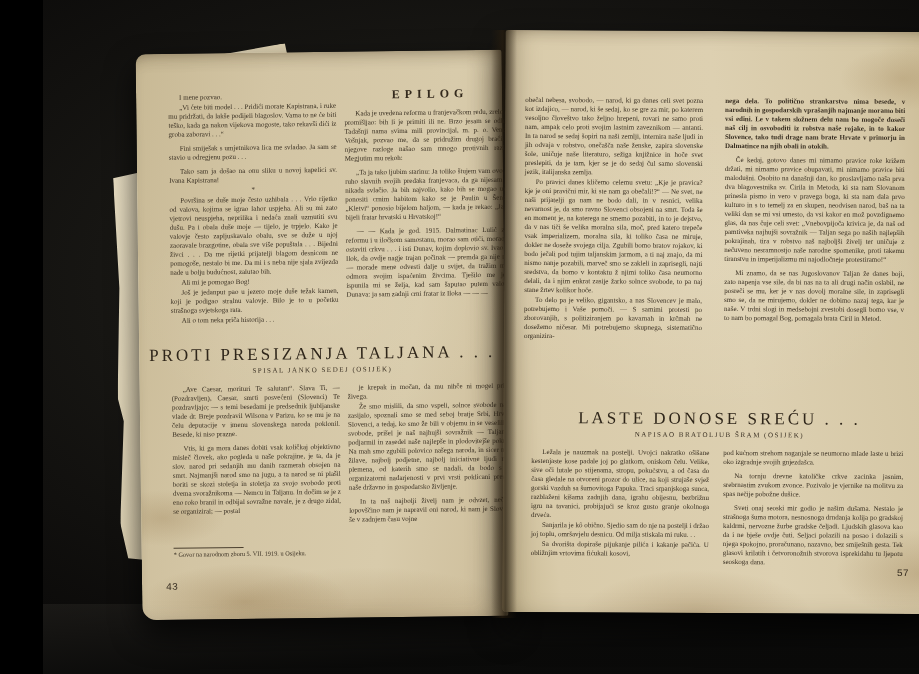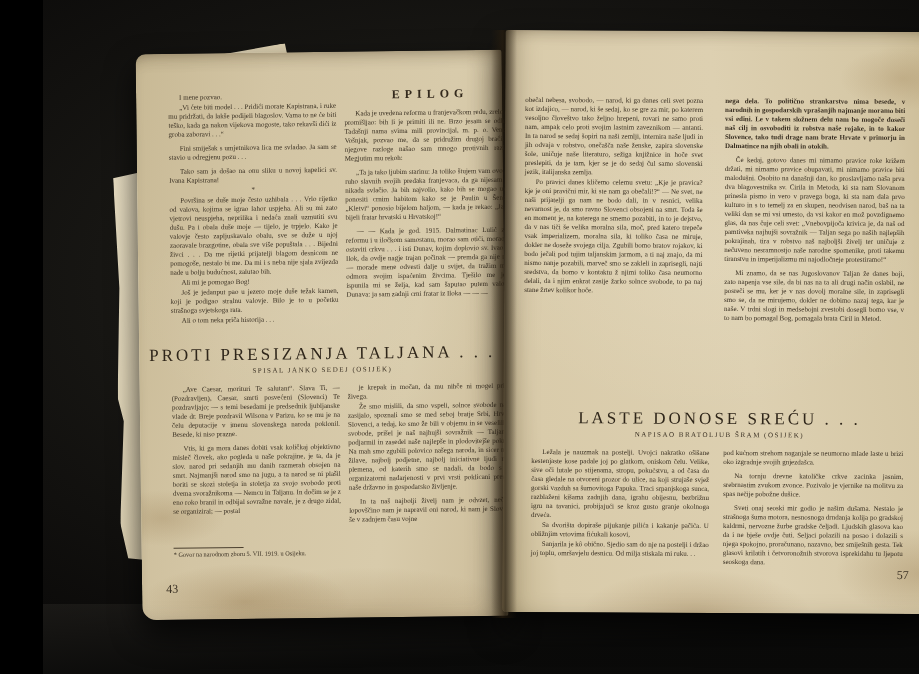--- a/index.html
+++ b/index.html
@@ -58,21 +58,21 @@
   
   .txt{position:absolute;color:#382e21;font-size:7px;line-height:9px;text-align:justify;}
   .txt p{margin:0 0 1px;text-indent:11px;}
   .txt p.sp{margin-top:5px;}
   .sep{text-align:center;text-indent:0 !important;margin:1px 0 !important;}
   .h-epilog{position:absolute;color:#33291c;font-size:12px;letter-spacing:5px;text-align:center;font-weight:bold;}
   .h-section{position:absolute;color:#2f261a;font-size:17px;letter-spacing:3px;text-align:center;white-space:nowrap;}
   .h-byline{position:absolute;color:#3a3023;font-size:7px;letter-spacing:1.5px;text-align:center;white-space:nowrap;}
   .footnote{position:absolute;color:#3a3023;font-size:6.3px;line-height:8px;}
   .footnote .rule{width:70px;border-top:1px solid #4a3f2e;margin-bottom:2px;}
-  .pagenum{position:absolute;color:#3a3023;font-size:12px;}
+  .pagenum{position:absolute;color:#3a3023;font-size:10px;font-family:Liberation Mono, monospace;}
 </style>
 </head>
 <body>
 
 <div id="photo">
   <div id="fabric"></div>
 
   <div id="flap-top" class="underpage"></div>
   <div id="strip-left" class="underpage"></div>
 
@@ -117,34 +117,35 @@
     </div>
 
     <div class="pagenum" style="left:24px;top:528px;">43</div>
   </div>
 
   <div id="right-page" class="page">
 
     <div class="txt" style="left:20px;top:66px;width:178px;">
       <p style="text-indent:0;">obečal nebesa, svobodo, — narod, ki ga danes celi svet pozna kot izdajico, — narod, ki še sedaj, ko se gre za mir, po katerem vesoljno človeštvo tako željno hrepeni, rovari ne samo proti nam, ampak celo proti svojim lastnim zaveznikom — antanti. In ta narod se sedaj šopiri na naši zemlji, internira naše ljudi in jih odvaja v robstvo, onečašča naše ženske, zapira slovenske šole, uničuje naše literaturo, sežiga knjižnice in hoče svet preslepiti, da je tam, kjer se je do sedaj čul samo slovenski jezik, italijanska zemlja.</p>
       <p>Po pravici danes kličemo celemu svetu: „Kje je pravica? kje je oni pravični mir, ki ste nam ga obečali!?“ — Ne svet, ne naši prijatelji ga nam ne bodo dali, in v resnici, velika nevarnost je, da smo ravno Slovenci obsojeni na smrt. Toda še en moment je, na katerega ne smemo pozabiti, in to je dejstvo, da v nas tiči še velika moralna sila, moč, pred katero trepeče vsak imperializem, moralna sila, ki toliko časa ne miruje, dokler ne doseže svojega cilja. Zgubili bomo bratov rojakov, ki bodo ječali pod tujim taljanskim jarmom, a ti naj znajo, da mi nismo nanje pozabili, marveč smo se zakleli in zaprisegli, najti sredstva, da bomo v kontaktu ž njimi toliko časa neumorno delali, da i njim enkrat zasije žarko solnce svobode, to pa naj stane žrtev kolikor hoče.</p>
+      <p>To delo pa je veliko, gigantsko, a nas Slovencev je malo, potrebujemo i Vaše pomoči. — S samimi protesti po zborovanjih, s politiziranjem po kavarnah in krčmah ne dosežemo ničesar. Mi potrebujemo skupnega, sistematično organizira-</p>
     </div>
     <div class="txt" style="left:220px;top:66px;width:180px;">
       <p style="text-indent:0;font-weight:bold;">nega dela. To politično strankarstvo nima besede, v narodnih in gospodarskih vprašanjih najmanje moramo biti vsi edini. Le v takem složnem delu nam bo mogoče doseči naš cilj in osvoboditi iz robstva naše rojake, in to kakor Slovence, tako tudi drage nam brate Hrvate v primorju in Dalmatince na njih obali in otokih.</p>
       <p class="sp">Če kedaj, gotovo danes mi nimamo pravice roke križem držati, mi nimamo pravice obupavati, mi nimamo pravice biti malodušni. Osobito na današnji dan, ko proslavljamo naša prva dva blagovestnika sv. Cirila in Metoda, ki sta nam Slovanom prinesla pismo in vero v pravega boga, ki sta nam dala prvo kulturo in s to temelj za en skupen, neodvisen narod, baš na ta veliki dan se mi vsi umesto, da vsi kakor en mož povzdignemo glas, da nas čuje celi svet: „Vnebovpijoča krivica je, da naš od pamtiveka najhujši sovražnik — Taljan sega po naših najlepših pokrajinah, tira v robstvo naš najboljši živelj ter uničuje z nečuveno nesramnostjo naše narodne spomenike, proti takemu tiranstvu in imperijalizmu mi najodločneje protestiramo!“</p>
       <p class="sp">Mi znamo, da se nas Jugoslovanov Taljan že danes boji, zato napenja vse sile, da bi nas na ta ali drugi način oslabil, ne posreči se mu, ker je v nas dovolj moralne sile, in zaprisegli smo se, da ne mirujemo, dokler ne dobimo nazaj tega, kar je naše. V trdni slogi in medsebojni zvestobi dosegli bomo vse, v to nam bo pomagal Bog, pomagala brata Ciril in Metod.</p>
     </div>
 
     <div class="h-section" style="left:0;top:378px;width:100%;">LASTE DONOSE SREĆU . . .</div>
     <div class="h-byline" style="left:0;top:400px;width:100%;">NAPISAO BRATOLJUB ŠRAM (OSIJEK)</div>
 
     <div class="txt" style="left:28px;top:418px;width:178px;">
       <p>Ležala je nauzmak na postelji. Uvojci nakratko ošišane kestenjaste kose padale joj po glatkom, oniskom čelu. Velike, sive oči lutale po stijenama, stropu, pokućstvu, a od časa do časa gledale na otvoreni prozor do ulice, na koji strujaše svjež gorski vazduh sa šumovitoga Papuka. Traci srpanjskoga sunca, razblaženi kišama zadnjih dana, igrahu obijesnu, bezbrižnu igru na tavanici, probijajući se kroz gusto granje okolnoga drveća.</p>
+      <p>Sanjarila je kô obično. Sjedio sam do nje na postelji i držao joj toplu, omršavjelu desnicu. Od milja stiskala mi ruku. . .</p>
       <p>Sa dvorišta dopiraše pijukanje pilića i kakanje pačića. U obližnjim vrtovima fićukali kosovi,</p>
-      <p>Sanjarila je kô obično. Sjedio sam do nje na postelji i držao joj toplu, omršavjelu desnicu. Od milja stiskala mi ruku. . .</p>
     </div>
     <div class="txt" style="left:220px;top:418px;width:180px;">
       <p style="text-indent:0;">pod kućnom strehom naganjale se neumorno mlade laste u brizi oko izgradnje svojih gnjezdašca.</p>
       <p class="sp">Na tornju drevne katoličke crkve zacinka jasnim, srebrnastim zvukom zvonce. Pozivalo je vjernike na molitvu za spas nečije pobožne dušice.</p>
       <p class="sp">Sveti onaj seoski mir godio je našim dušama. Nestalo je strašnoga šuma motora, nesnosnoga drndanja kolija po gradskoj kaldrmi, nervozne žurbe gradske čeljadi. Ljudskih glasova kao da i ne bješe ovdje čuti. Seljaci polazili na posao i dolazili s njega spokojno, proračunano, nazavno, bez smiješnih gesta. Tek glasovi krilatih i četvoronožnih stvorova isprekidahu tu ljepotu seoskoga dana.</p>
     </div>
 
     <div class="pagenum" style="right:26px;top:536px;">57</div>
   </div>
 

